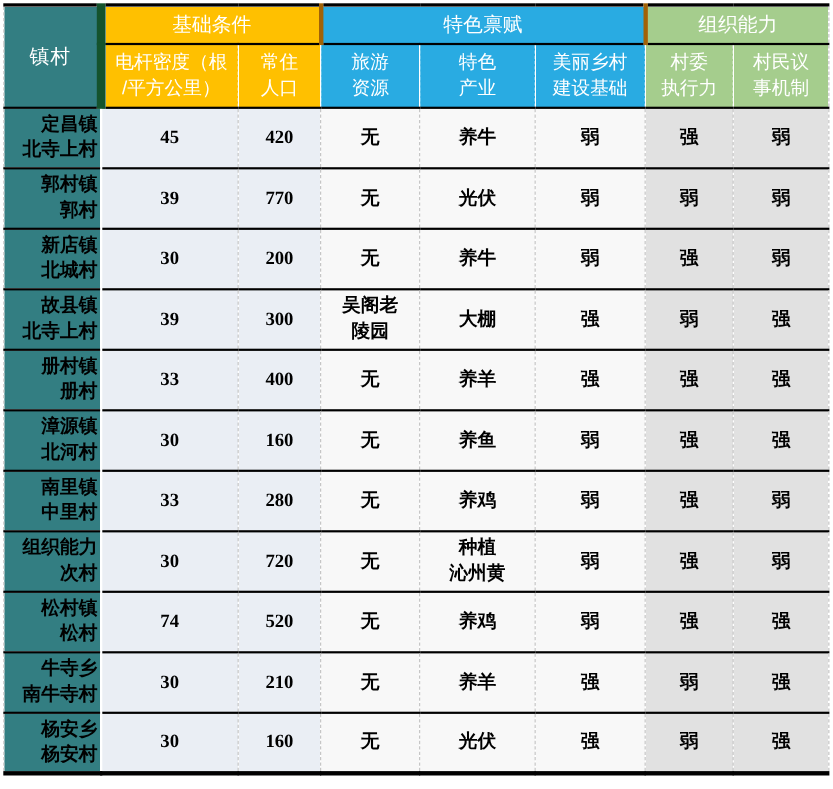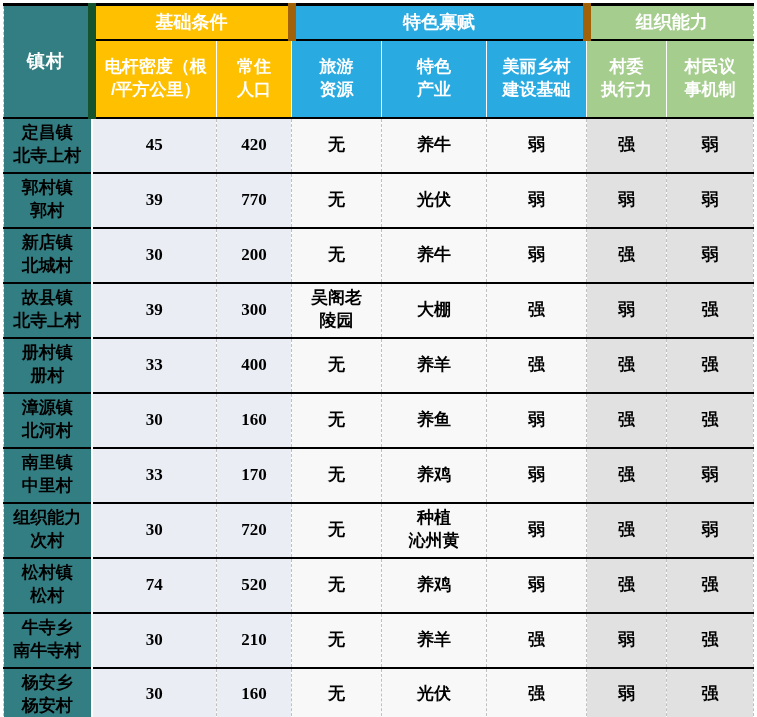--- a/index.html
+++ b/index.html
@@ -16,52 +16,53 @@
   }
   th,td{
     text-align:center;
     vertical-align:middle;
     padding:0 2px;
     white-space:pre-line;
     overflow:hidden;
     line-height:1.35;
   }
   
-  th{font-weight:bold;color:#fff;}
+  th{font-weight:normal;color:#fff;}
   tr.group-row{height:35px;}
-  tr.sub-row{height:78px;}
+  tr.sub-row{height:58px;}
   tr.group-row th{font-size:18px;border-bottom:2px solid #000;}
   tr.sub-row th{font-size:17px;border-bottom:2px solid #000;border-left:1px dashed rgba(255,255,255,.75);}
   th.corner{
     background:var(--teal);
     font-size:19px;
     border-right:8px solid #14532d;
     border-bottom:2px solid #000;
     letter-spacing:1px;
   }
   .bg-yellow{background:var(--yellow);}
   .bg-blue{background:var(--blue);}
   .bg-green{background:var(--green);}
-  th.group-start{border-left:8px solid #a16207;}
+  th.group-start{border-left:4px solid #a16207;}
   
   tr.data-row{height:55px;}
   tr.data-row td{
     border-top:2px solid #000;
     border-left:1px dashed #c0c0c0;
     font-family:"Liberation Serif","DejaVu Serif",serif;
     font-weight:bold;
     font-size:17px;
     color:#000;
   }
   td.col-village{
     background:var(--teal);
     color:#fff;
     font-family:"Liberation Sans",sans-serif;
     font-size:17px;
     border-right:2px solid #fff;
+    text-align:right;
   }
   td.col-base{background:var(--bgBase);}
   td.col-feature{background:var(--bgFeature);}
   td.col-org{background:var(--bgOrg);}
 </style>
 </head>
 <body>
 
 <div class="table-wrap">
   <table>
@@ -164,21 +165,21 @@
           <td class="col-feature">无</td>
           <td class="col-feature">养鱼</td>
           <td class="col-feature">弱</td>
           <td class="col-org">强</td>
           <td class="col-org">强</td>
         </tr>
         <tr class="data-row">
           <td class="col-village">南里镇
 中里村</td>
           <td class="col-base">33</td>
-          <td class="col-base">170</td>
+          <td class="col-base">280</td>
           <td class="col-feature">无</td>
           <td class="col-feature">养鸡</td>
           <td class="col-feature">弱</td>
           <td class="col-org">强</td>
           <td class="col-org">弱</td>
         </tr>
         <tr class="data-row">
           <td class="col-village">组织能力
 次村</td>
           <td class="col-base">30</td>

